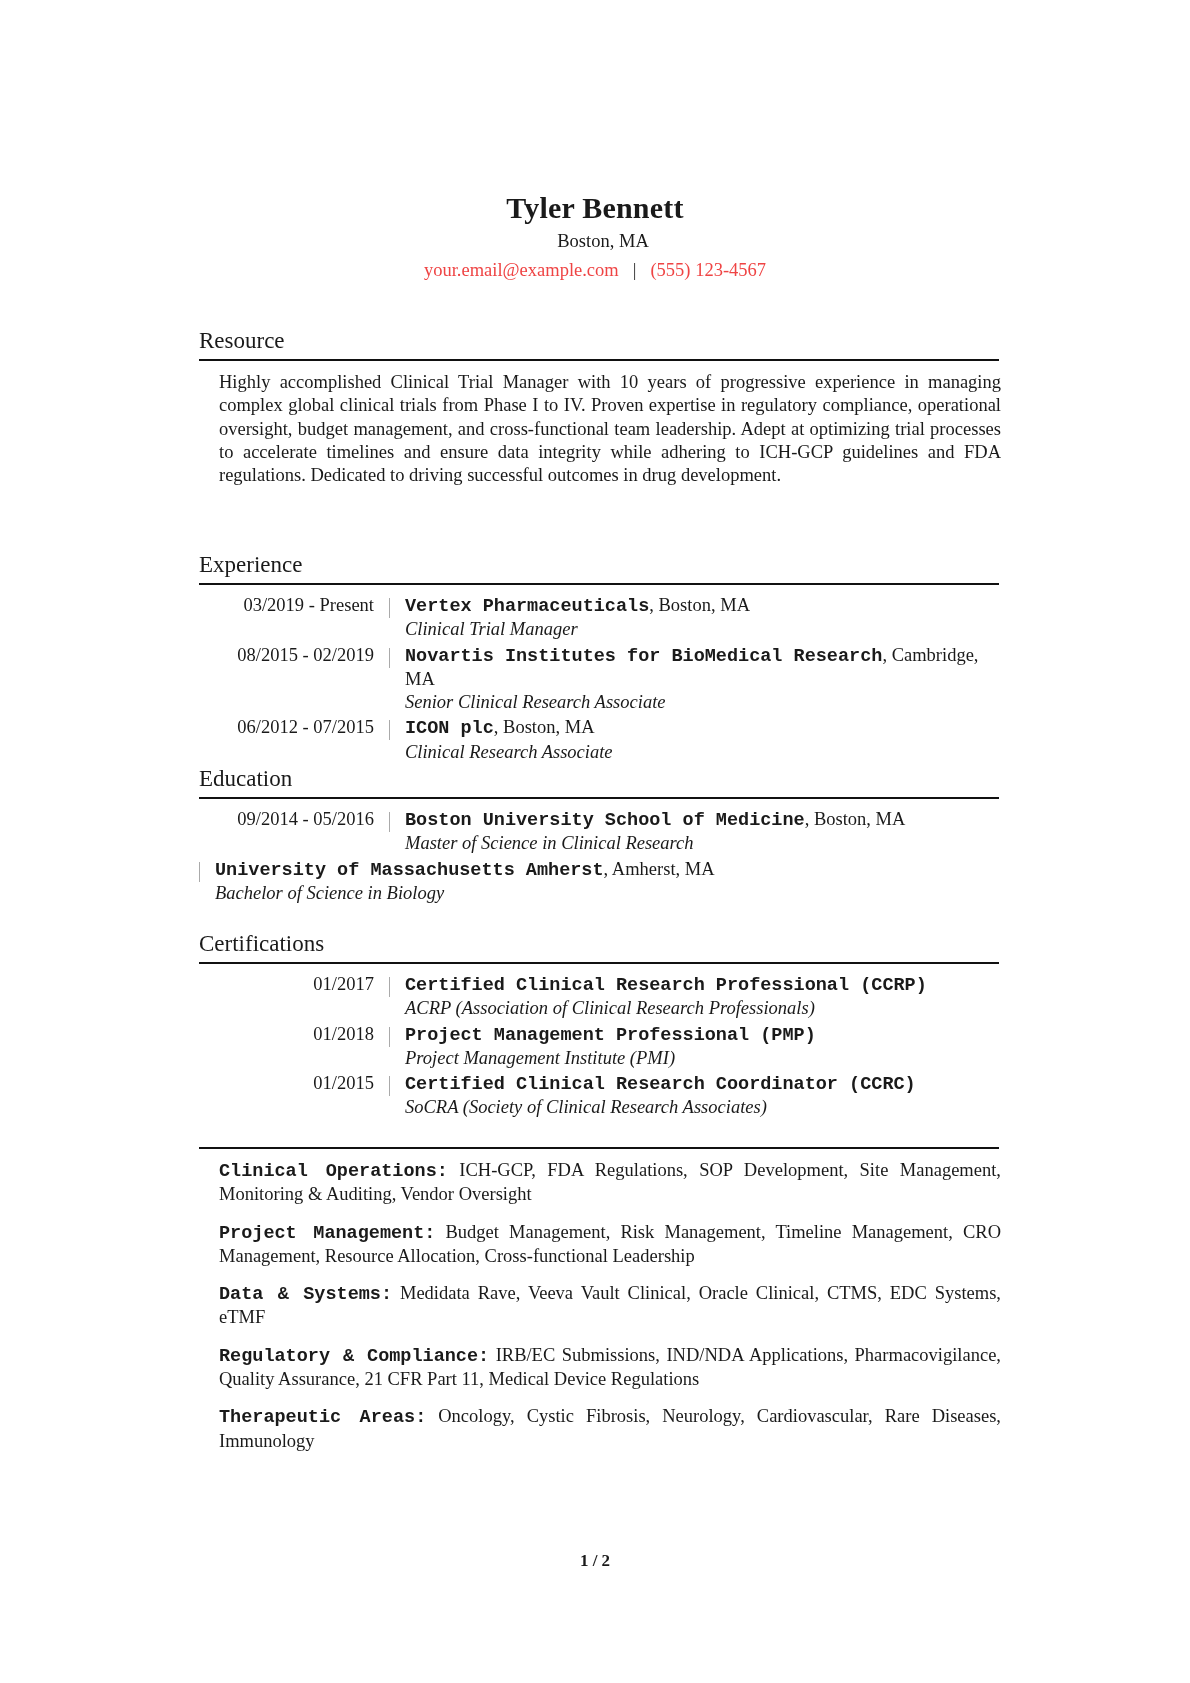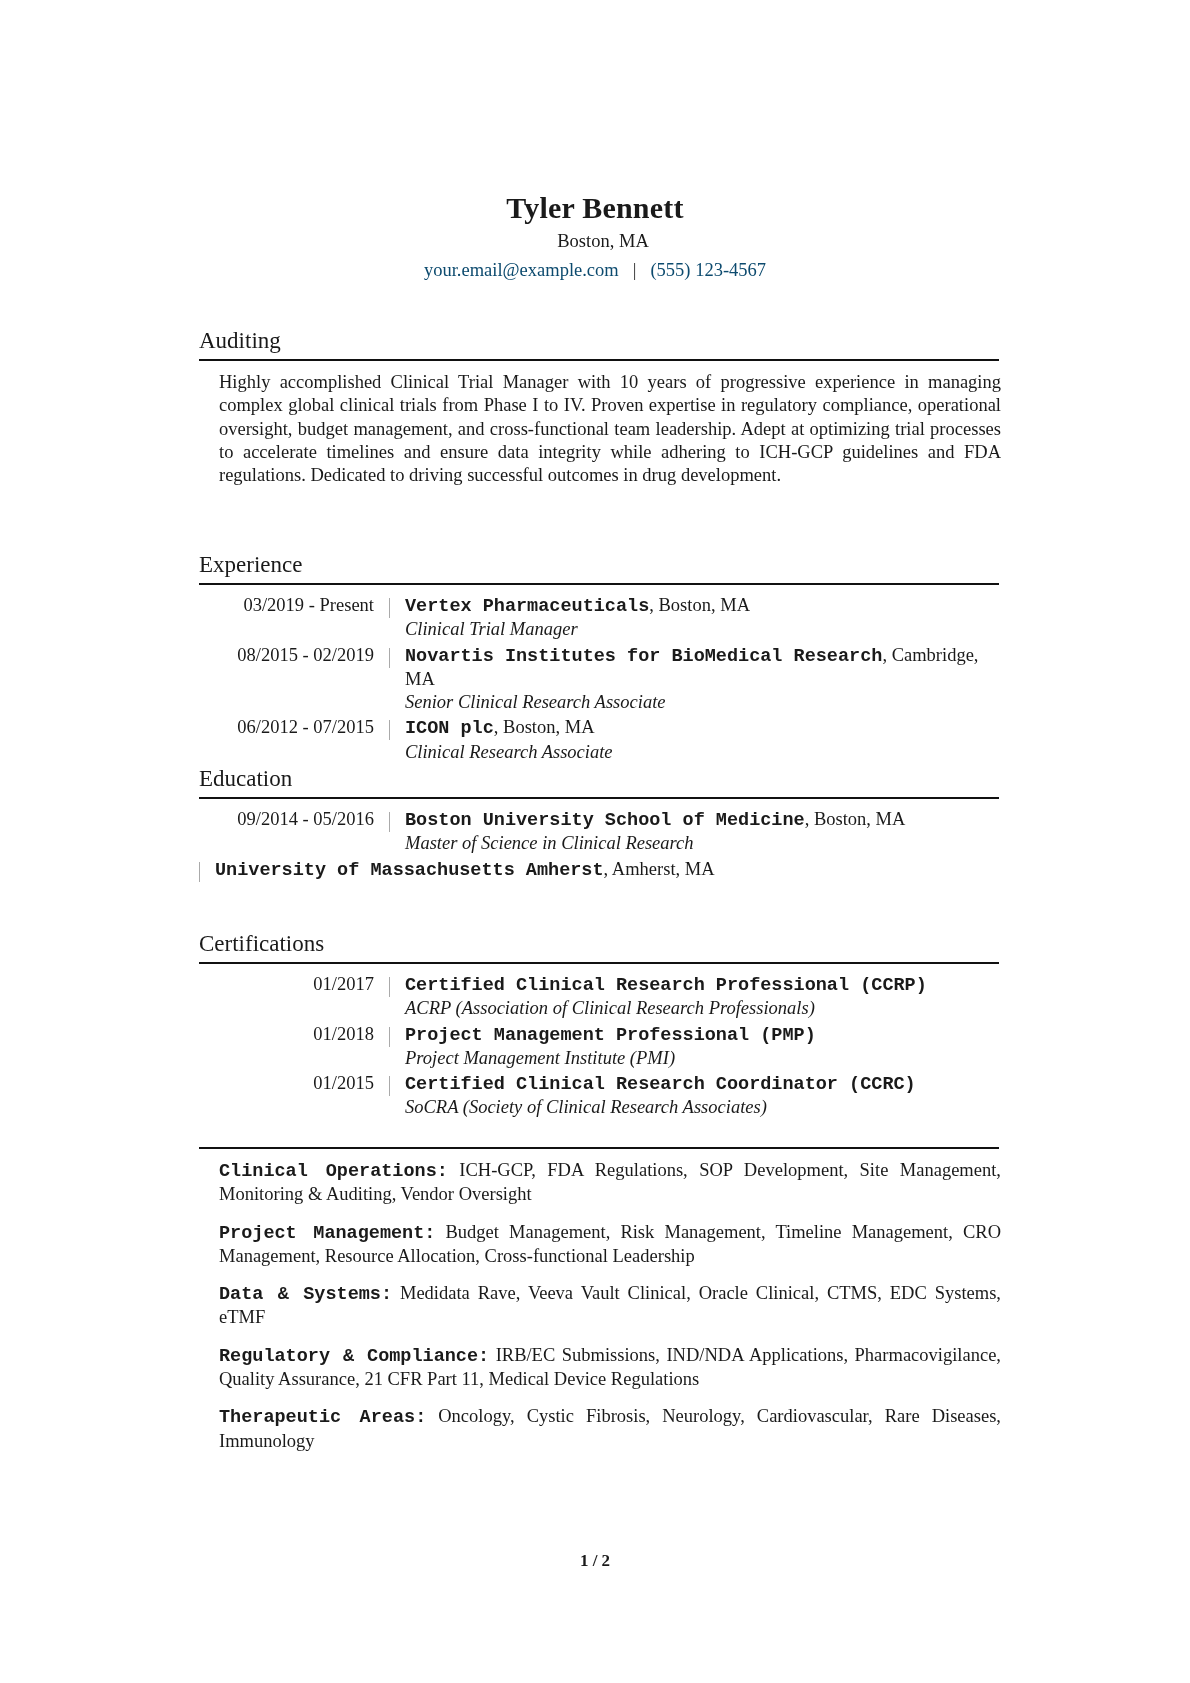--- a/index.html
+++ b/index.html
@@ -7,21 +7,21 @@
       width: 1190px; height: 1683px; position: relative;
       font-family: "Liberation Serif", "DejaVu Serif", serif;
       color: #1a1a1a;
       font-size: 18.5px;
     }
     .page { position: absolute; left: 0; top: 0; width: 1190px; height: 1683px; }
     .header { position: absolute; top: 190px; left: 0; width: 1190px; text-align: center; }
     .name { font-size: 30px; font-weight: bold; line-height: 36px; letter-spacing: 0.2px; }
     .location { font-size: 18.5px; line-height: 26px; margin-top: 2px; padding-left: 16px; }
     .contact { font-size: 18.5px; line-height: 26px; margin-top: 3px; }
-    .contact a { color: #0c4a6e; text-decoration: none; }
+    .contact a { color: #ef4444; text-decoration: none; }
     .contact .sep { color: #333; margin: 0 14px; }
 
     .section { position: absolute; left: 199px; width: 800px; }
     .section-title { font-size: 23px; line-height: 28px; font-weight: normal; margin: 0; }
     .rule { border-top: 2px solid #111; margin-top: 4px; }
 
     .summary-text {
       margin: 10px 0 0 20px; width: 782px; line-height: 23.3px; text-align: justify;
     }
 
@@ -50,21 +50,21 @@
 
   <div class="header">
     <div class="name">Tyler Bennett</div>
     <div class="location">Boston, MA</div>
     <div class="contact">
       <a>your.email@example.com</a><span class="sep">|</span><a>(555) 123-4567</a>
     </div>
   </div>
 
   <div class="section" style="top:327px;">
-    <h2 class="section-title">Auditing</h2>
+    <h2 class="section-title">Resource</h2>
     <div class="rule"></div>
     <div class="summary-text">Highly accomplished Clinical Trial Manager with 10 years of progressive experience in managing complex global clinical trials from Phase I to IV. Proven expertise in regulatory compliance, operational oversight, budget management, and cross-functional team leadership. Adept at optimizing trial processes to accelerate timelines and ensure data integrity while adhering to ICH-GCP guidelines and FDA regulations. Dedicated to driving successful outcomes in drug development.</div>
   </div>
 
   <div class="section" style="top:551px;">
     <h2 class="section-title">Experience</h2>
     <div class="rule"></div>
     <div class="entries">
       <div class="entry">
         <div class="date">03/2019 - Present</div>
@@ -102,20 +102,21 @@
         <div class="bar"></div>
         <div class="body">
           <div><span class="org">Boston University School of Medicine</span><span>, Boston, MA</span></div>
           <div class="role">Master of Science in Clinical Research</div>
         </div>
       </div>
       <div class="entry">
         <div class="bar"></div>
         <div class="body">
           <div><span class="org">University of Massachusetts Amherst</span><span>, Amherst, MA</span></div>
+          <div class="role">Bachelor of Science in Biology</div>
         </div>
       </div>
     </div>
   </div>
 
   <div class="section" style="top:930px;">
     <h2 class="section-title">Certifications</h2>
     <div class="rule"></div>
     <div class="entries">
       <div class="entry">

